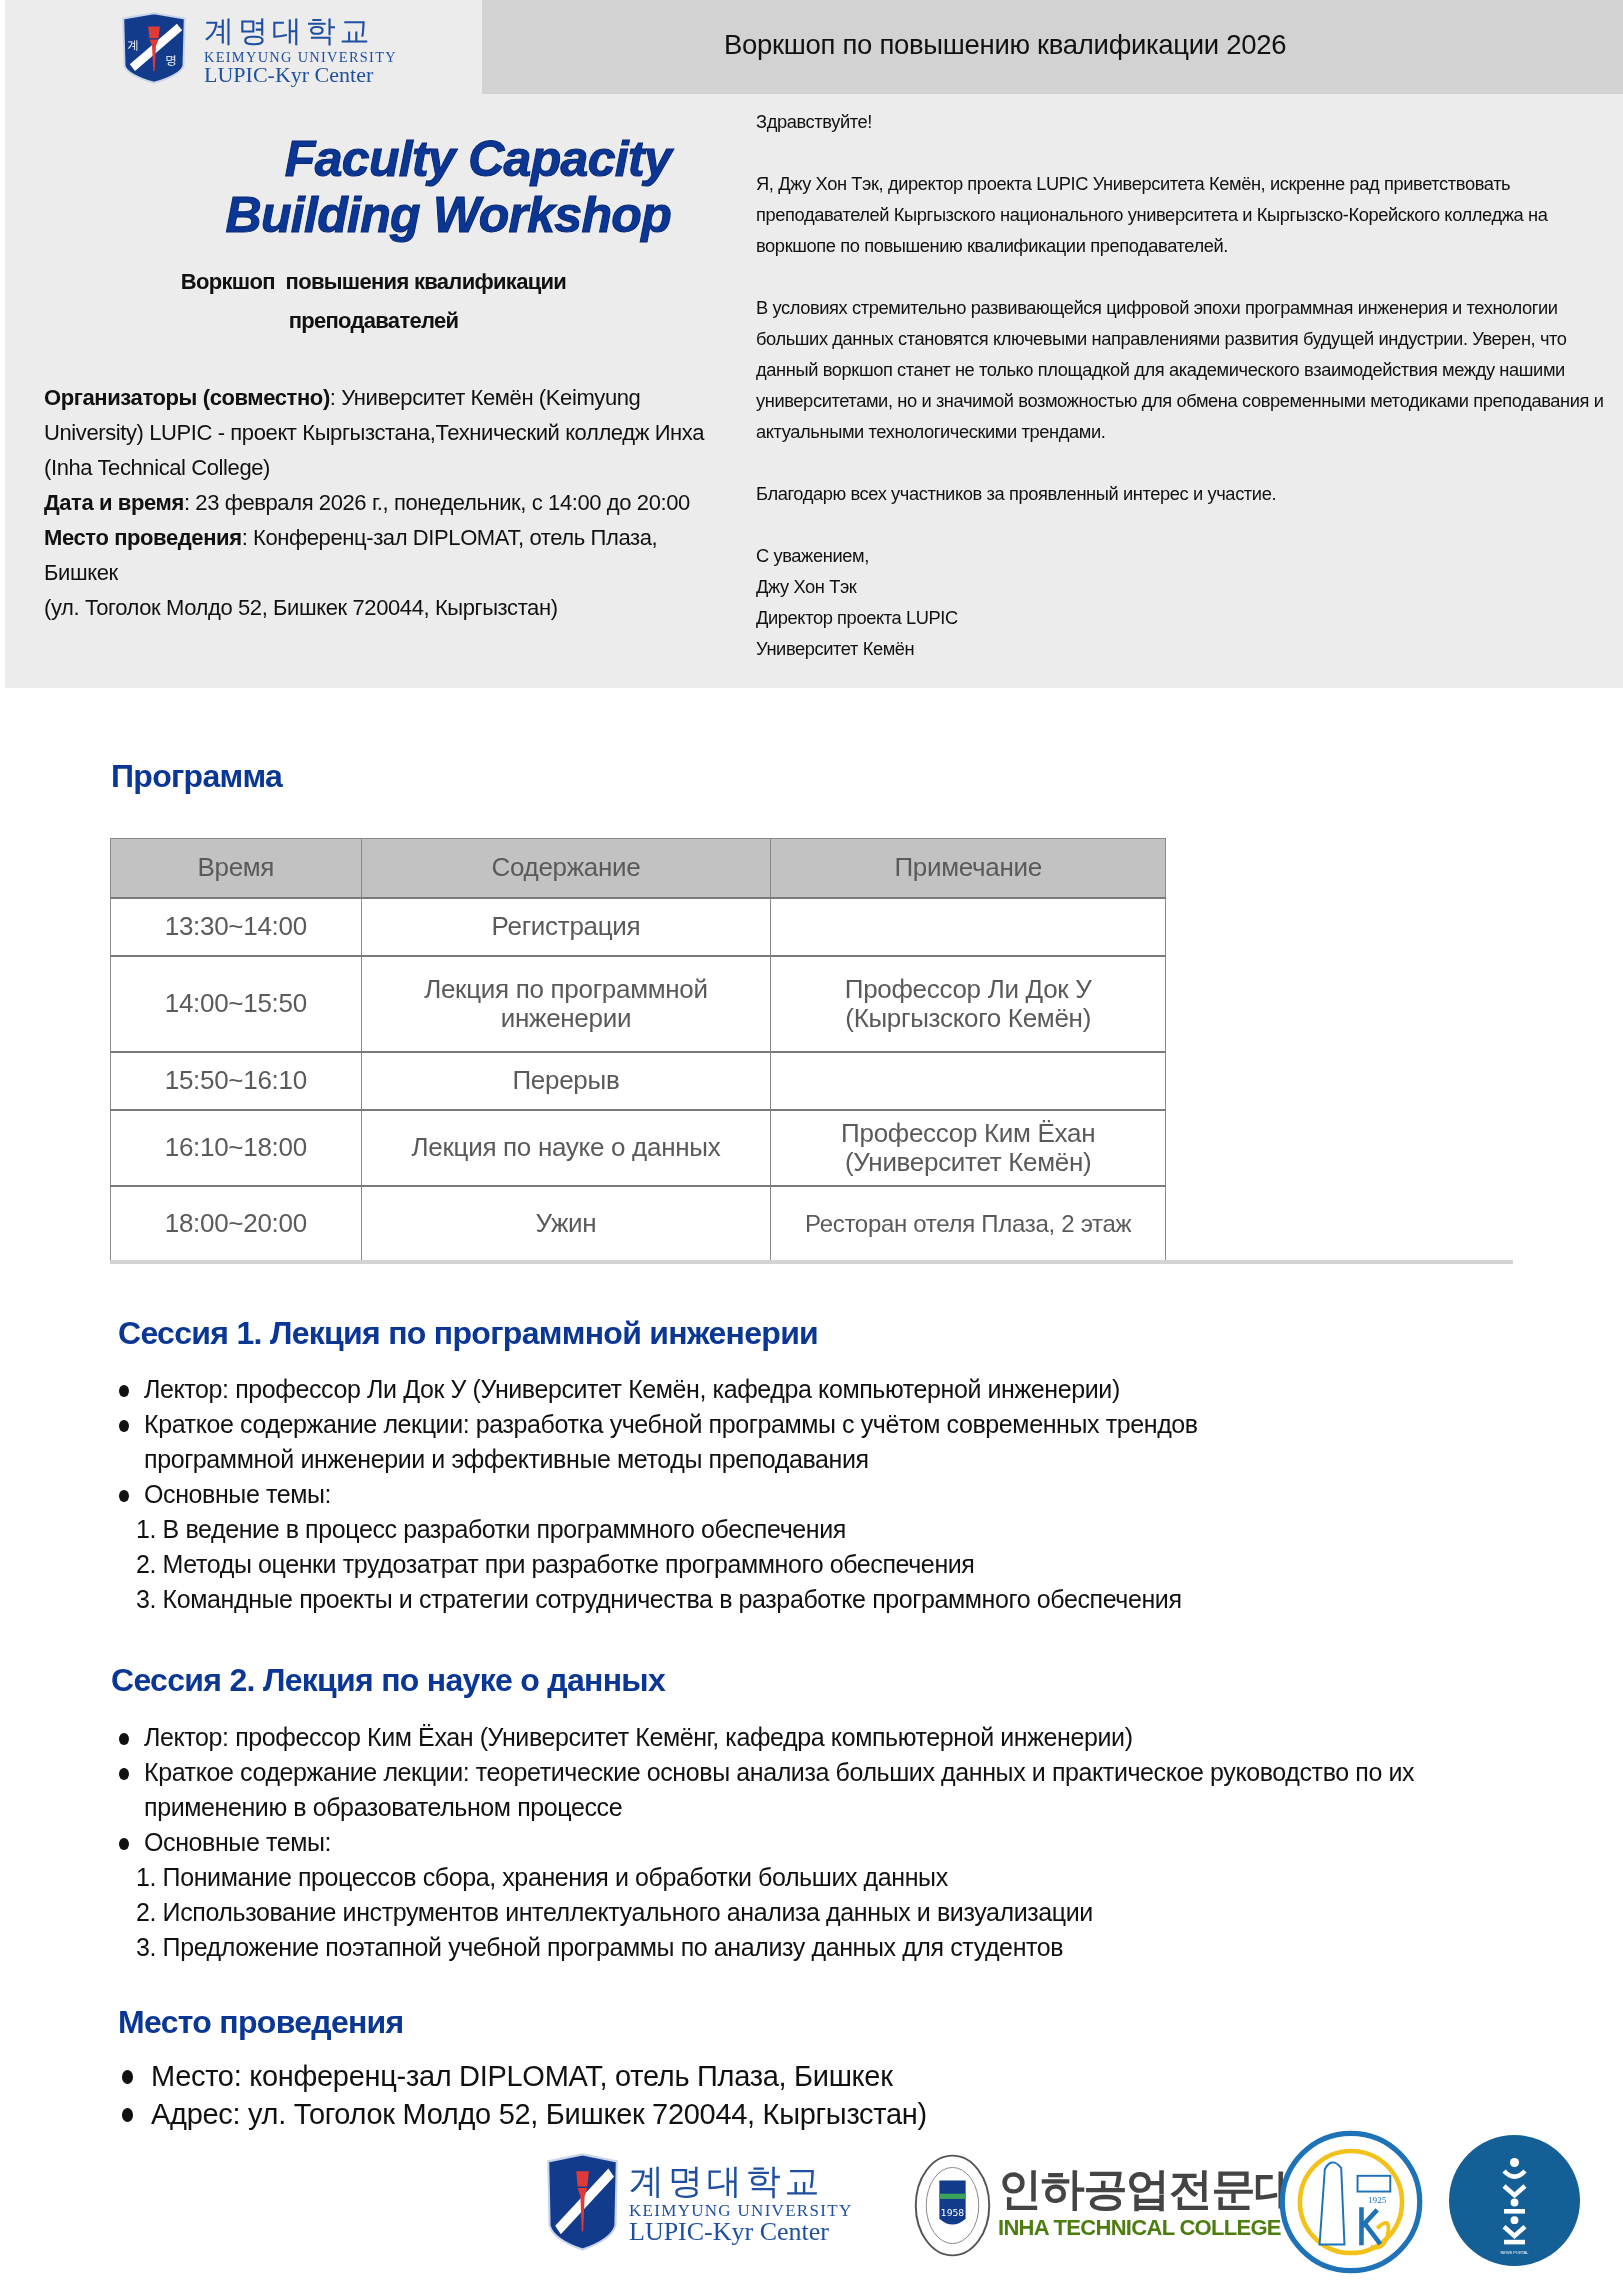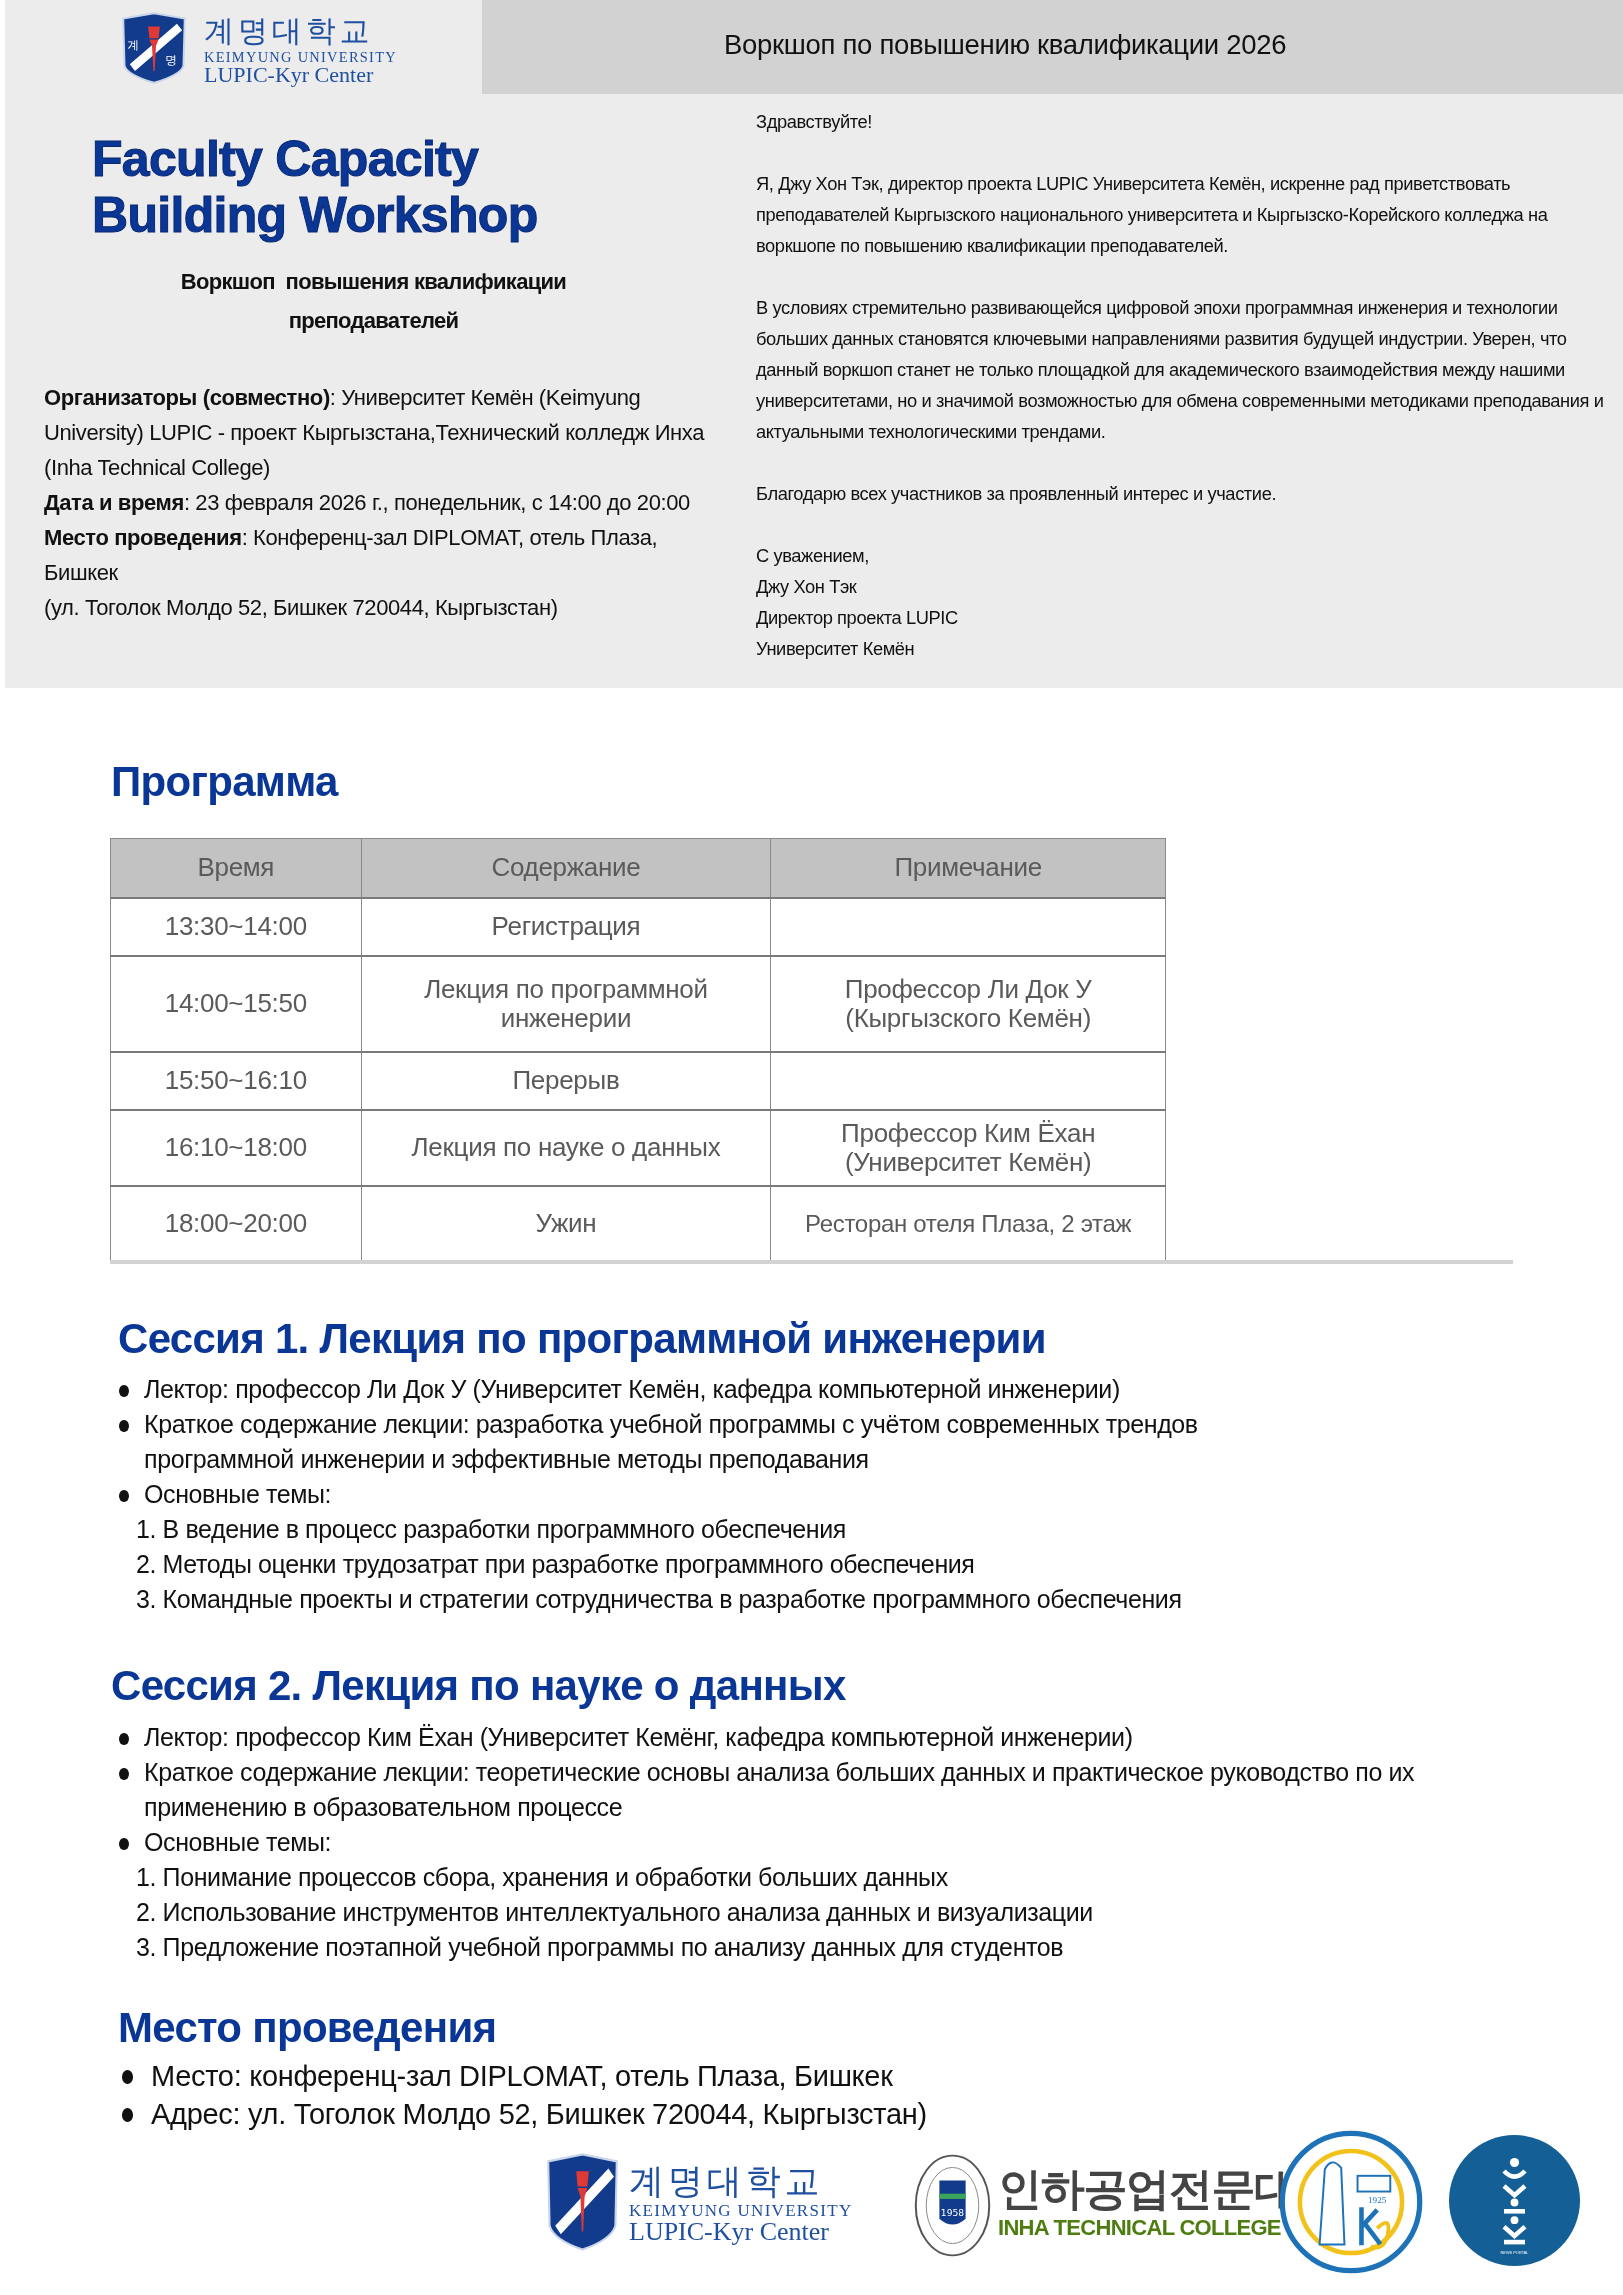--- a/index.html
+++ b/index.html
@@ -9,32 +9,32 @@
   .top-panel { position: absolute; left: 4.6px; top: 0; width: 1619px; height: 688px; background: #ececec; }
   .top-band { position: absolute; left: 482px; top: 0; width: 1141px; height: 94px; background: #d2d2d2; }
   .top-band-title { position: absolute; left: 724px; top: 29px; font-size: 27.5px; color: #111; letter-spacing: -0.3px; white-space: nowrap; }
 
   .logo-top { position: absolute; left: 118px; top: 11.8px; width: 340px; height: 72px; }
   .logo-bottom { position: absolute; left: 543px; top: 2153px; width: 340px; height: 98px; }
   .shield { position: absolute; left: 0; top: 0; }
   .logo-text-ko { position: absolute; font-family: "DejaVu Sans", sans-serif; color: #1f4fa0; white-space: nowrap; letter-spacing: 3.9px; }
   .logo-text-en { position: absolute; font-family: "Liberation Serif", serif; color: #1f4fa0; white-space: nowrap; }
 
-  .title-en { position: absolute; left: 92px; top: 131px; width: 563px; text-align: left; font-family: "Liberation Sans", sans-serif; font-weight: bold; font-size: 50px; line-height: 56px; color: #0a3696; -webkit-text-stroke: 1px #0a2870; letter-spacing: -0.7px; }
+  .title-en { position: absolute; left: 108px; top: 131px; width: 563px; text-align: right; font-family: "Liberation Sans", sans-serif; font-weight: bold; font-size: 50px; line-height: 56px; color: #0a3696; -webkit-text-stroke: 1px #0a2870; letter-spacing: -0.7px; font-style: italic; }
   .title-ru { position: absolute; left: 92px; top: 262px; width: 563px; text-align: center; font-weight: bold; font-size: 22px; line-height: 39px; color: #111; letter-spacing: -0.7px; }
 
   .info-block { position: absolute; left: 44px; top: 380px; width: 667px; font-size: 22px; line-height: 35px; color: #111; letter-spacing: -0.4px; }
   .info-block p { margin: 0; }
   .info-block b { font-weight: bold; }
 
   .letter { position: absolute; left: 756px; top: 106px; width: 851px; font-size: 18.3px; line-height: 31px; color: #111; letter-spacing: -0.4px; }
   .letter p { margin: 0; }
   .letter .gap { height: 31px; }
 
-  .section-h { position: absolute; font-weight: bold; font-size: 42px; color: #0a3696; letter-spacing: -0.7px; white-space: nowrap; }
+  .section-h { position: absolute; font-weight: bold; font-size: 32px; color: #0a3696; letter-spacing: -0.7px; white-space: nowrap; }
 
   .sched { position: absolute; left: 110px; top: 838px; width: 1056px; border-collapse: collapse; font-size: 26px; color: #5a5a5a; letter-spacing: -0.3px; }
   .sched th, .sched td { border: 1.3px solid #8a8a8a; text-align: center; vertical-align: middle; line-height: 29px; font-weight: normal; }
   .sched tr { border-bottom: 2.6px solid #7a7a7a; }
   .sched th { background: #c2c2c2; height: 59px; color: #5a5a5a; }
   .sched td.note-small { font-size: 24px; }
 
   .divider { position: absolute; left: 110px; top: 1260px; width: 1403px; height: 3.9px; background: #d3d3d3; }
 
   .list { position: absolute; font-size: 25px; line-height: 35px; color: #111; letter-spacing: -0.4px; }

